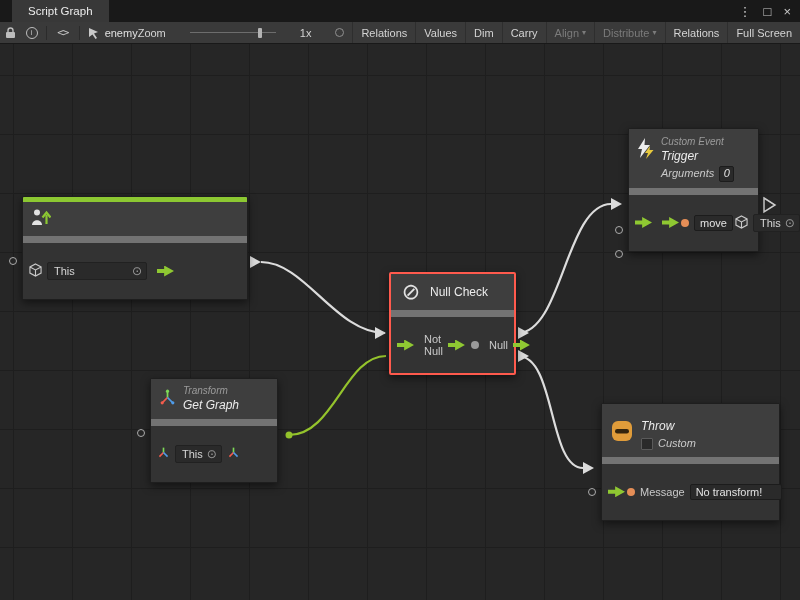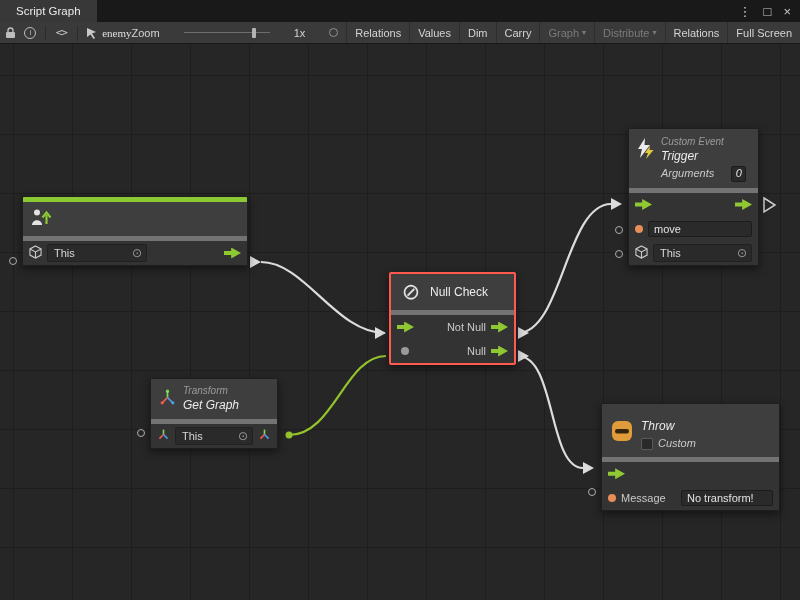--- a/index.html
+++ b/index.html
@@ -4,32 +4,32 @@
 <style>
   * { box-sizing: border-box; }
   html,body { margin:0; padding:0; background:#161616; }
   #app {
     position:relative; width:800px; height:600px; overflow:hidden;
     font-family:"Liberation Sans","DejaVu Sans",sans-serif; font-size:11px; color:#d6d6d6;
     background:#191919;
   }
   
   .tabbar { position:absolute; top:0; left:0; right:0; height:22px; background:#191919; display:flex; align-items:stretch; }
-  .tab { background:#383838; padding:8px 16px; display:flex; align-items:center; font-size:11.5px; color:#ececec; }
+  .tab { background:#383838; padding:8px 16px; display:flex; align-items:center; font-size:11.5px; color:#ececec;margin-left:12px; }
   .win-controls { margin-left:auto; display:flex; align-items:center; gap:12px; padding-right:9px; color:#c9c9c9; font-size:13px; }
   .win-controls span { cursor:default; line-height:1; }
   
   .toolbar { position:absolute; top:22px; left:0; right:0; height:22px; background:#3a3a3a;
     display:flex; align-items:center; border-bottom:1px solid #191919; color:#d4d4d4; }
   .ticon { display:flex; align-items:center; justify-content:center; width:22px; height:22px; }
   .sep { width:1px; height:14px; background:#2b2b2b; margin:0 4px; flex:0 0 auto; }
   .info-circ { width:12px; height:12px; border:1px solid #bdbdbd; border-radius:50%; display:flex; align-items:center; justify-content:center; font-size:8px; font-style:normal; color:#bdbdbd; }
   .info-circ i { font-style:normal; }
   .codeglyph { font-family:"DejaVu Sans Mono",monospace; letter-spacing:-1px; color:#c9c9c9; padding:0 6px; }
-  .gname { color:#e0e0e0;font-family:Liberation Serif, serif; }
+  .gname { color:#e0e0e0; }
   .zoomgrp { margin-left:auto; display:flex; align-items:center; gap:24px; }
   .zslider { position:relative; width:86px; height:12px; }
   .ztrack { position:absolute; top:5px; left:0; right:0; height:1px; background:#6d6d6d; }
   .zhandle { position:absolute; top:1px; left:68px; width:4px; height:10px; background:#b3b3b3; border-radius:1px; }
   .zreset { width:9px; height:9px; border:1.5px solid #909090; border-radius:50%; }
   .btns { display:flex; align-items:stretch; height:100%; margin-left:8px; }
   .tbtn { padding:0 8px; display:flex; align-items:center; border-left:1px solid #2e2e2e; white-space:nowrap; cursor:default; }
   .tbtn.disabled { color:#7b7b7b; }
   .caret { font-size:8px; margin-left:3px; }
   
@@ -43,32 +43,32 @@
   .gwire { stroke:#94c32c; stroke-width:2.2; fill:none; }
   
   .node { position:absolute; z-index:2; background:#3a3a3a; border:1px solid #1e1e1e; border-radius:2px;
     box-shadow:0 3px 9px rgba(0,0,0,.5); }
   .node.selected { border:2px solid #ff5a4d; }
   .accent { height:5px; background:#8CC832; border-radius:1px 1px 0 0; }
   .nhead { display:flex; align-items:center; gap:7px; padding:6px 8px; background:#3e3e3e; }
   .ntitles { display:flex; flex-direction:column; line-height:1.25;font-style:italic; }
   .ntitle { font-size:12px; color:#ececec; }
   .nsub, .ncat { font-size:10px; color:#9b9b9b; }
-  .nbody { background:#333333; border-top:5px solid #737373; padding:1px 6px; display:flex; flex-direction:column; gap:2px; }
+  .nbody { background:#333333; border-top:7px solid #737373; padding:17px 6px; display:flex; gap:2px; }
   .prow { display:flex; align-items:center; gap:5px; height:22px; }
   .plabel { color:#c9c9c9; }
   .flex { flex:1; }
   .garrow { width:17px; height:11px; background:#8FC832; flex:0 0 auto;
     clip-path:polygon(0 32%, 42% 32%, 42% 0, 100% 50%, 42% 100%, 42% 68%, 0 68%); }
   .dropdown { background:#2a2a2a; border:1px solid #212121; border-radius:2px; height:18px;
     display:flex; align-items:center; justify-content:space-between; padding:0 4px 0 6px; gap:4px; color:#d6d6d6; }
   .picker { color:#9a9a9a; font-size:12px; line-height:1; }
   .field { background:#2a2a2a; border:1px solid #1c1c1c; border-radius:2px; height:16px;
     display:flex; align-items:center; padding:0 5px; color:#e2e2e2; }
-  .argsrow { display:flex; align-items:center; gap:17px; margin-top:2px; }
+  .argsrow { display:flex; align-items:center; gap:5px; margin-top:2px; }
   .argfield { width:15px; justify-content:center; padding:0 2px; }
   .portc { position:absolute; width:8px; height:8px; border:1px solid #ababab; border-radius:50%; background:#262626; }
   .dot { width:8px; height:8px; border-radius:50%; flex:0 0 auto; }
   .dot.orange { background:#e58e57; }
   .dot.gray { background:#9a9a9a; }
   .checkbox { width:12px; height:12px; background:#2a2a2a; border:1px solid #5a5a5a; border-radius:1px; }
   .nullglyph { font-size:22px; color:#e2e2e2; width:24px; text-align:center; line-height:24px; }
   .hrow { display:flex; align-items:center; gap:5px; }
 </style>
 </head>
@@ -126,21 +126,21 @@
       <div class="tbtn">
           <span>Values</span>
         </div>
       <div class="tbtn">
           <span>Dim</span>
         </div>
       <div class="tbtn">
           <span>Carry</span>
         </div>
       <div class="tbtn disabled">
-          <span>Graph</span>
+          <span>Align</span>
           <span class="caret">▾</span>
         </div>
       <div class="tbtn disabled">
           <span>Distribute</span>
           <span class="caret">▾</span>
         </div>
       <div class="tbtn">
           <span>Relations</span>
         </div>
       <div class="tbtn">

